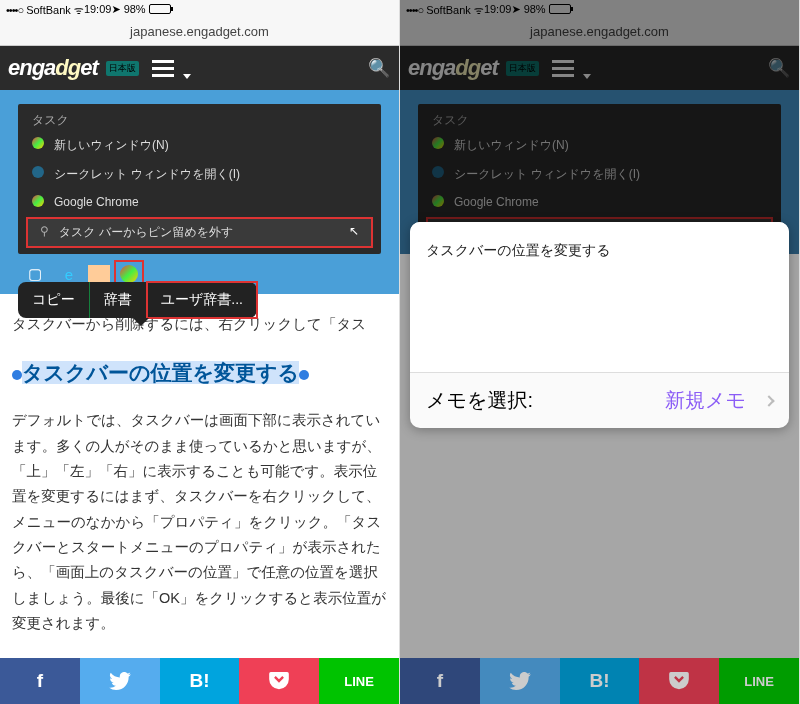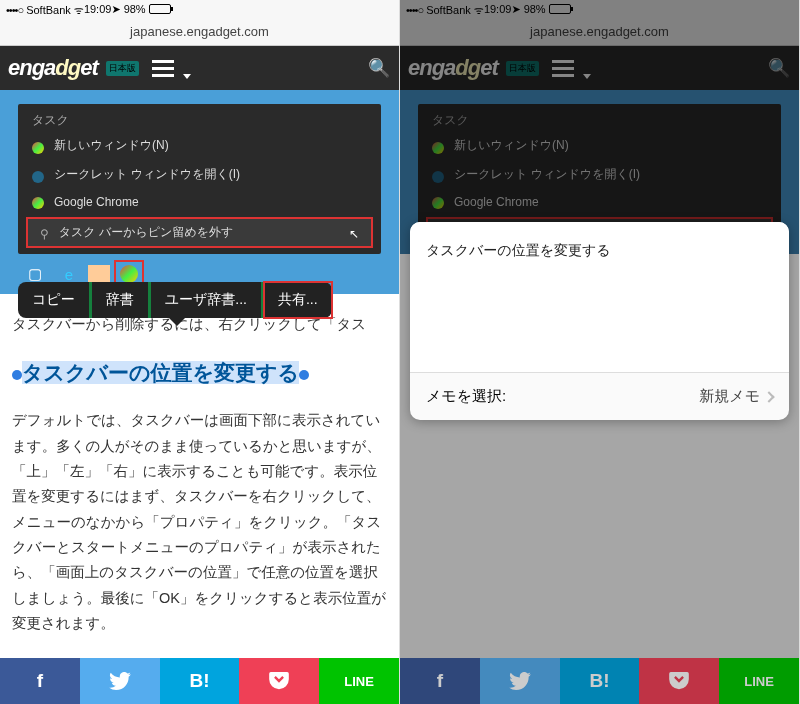--- a/index.html
+++ b/index.html
@@ -17,43 +17,43 @@
 .logo .dg{color:#fef9c3}
 .jp{background:#0f766e;color:#000;font-size:9px;padding:1px 3px;border-radius:2px}
 .hamb{width:45px;height:30px;margin-left:5px;display:flex;flex-direction:column;justify-content:center;gap:4px;position:relative}
 .hamb span{height:3px;background:#fff;width:22px}
 .hamb .tri{position:absolute;right:6px;bottom:4px;width:0;height:0;border-left:4px solid transparent;border-right:4px solid transparent;border-top:5px solid #fff}
 .search{margin-left:auto;font-size:18px;color:#888}
 .content{padding:10px 12px;font-size:14.5px;line-height:1.75;color:#333}
 .winshot{background:#4a9fd8;padding:14px 18px 0;margin-bottom:8px}
 .ctx{background:#2a2a2a;border-radius:2px;padding:6px 0;font-size:12px;color:#ddd}
 .ctx .h{padding:2px 14px;font-size:12px;color:#aaa}
-.ctx .it{padding:6px 14px;display:flex;align-items:flex-end;gap:10px}
+.ctx .it{padding:6px 14px;display:flex;align-items:flex-start;gap:10px}
 .ctx .it.hl{background:#3a3a3a;border:2px solid #d33;margin:2px 8px 0;padding:5px 12px}
 .dot{width:12px;height:12px;border-radius:50%}
 .tbar{display:flex;align-items:center;gap:4px;padding:6px 2px}
 .ticon{width:30px;height:28px;display:flex;align-items:center;justify-content:center;font-size:15px;color:#fff}
 .ticon.hl{border:2px solid #d33}
 .popup{position:absolute;background:#222;border-radius:8px;display:flex;color:#fff;font-size:14px}
-.popup .pi{padding:9px 14px;border-right:3px solid #15803d}
+.popup .pi{padding:9px 14px;border-right:1px solid #15803d}
 .popup .pi:last-child{border:none;outline:2px solid #d33;outline-offset:-1px}
 .popup::after{content:'';position:absolute;bottom:-8px;left:48%;border-left:8px solid transparent;border-right:8px solid transparent;border-top:8px solid #222}
 .sel{background:#cfe3fb}
 .handle{display:inline-block;width:10px;height:10px;background:#2f7de1;border-radius:50%;vertical-align:middle}
 h2.title{color:#059;font-size:21px;font-weight:bold;margin:18px 0 16px}
 .sharebar{position:absolute;bottom:0;left:0;right:0;display:flex;height:46px}
 .sharebar .sb{flex:1;display:flex;align-items:center;justify-content:center;color:#fff;font-weight:bold;font-size:19px}
 .overlay{position:absolute;inset:0;background:rgba(0,0,0,0.35)}
 .sheet{position:absolute;left:10px;right:10px;top:222px;background:#fafafa;border-radius:10px;overflow:hidden;box-shadow:0 2px 12px rgba(0,0,0,.3)}
 .sheet .sh{display:flex;justify-content:space-between;padding:12px 14px;font-size:16px;border-bottom:1px solid #ddd}
 .sheet .sh .c{color:#e2a100}
 .sheet .sh .s{color:#e2a100;font-weight:bold;border:2px solid #d33;padding:2px 8px;margin:-3px -4px}
 .sheet .body{padding:20px 16px;min-height:150px;font-size:14px;color:#222;background:#fff}
-.sheet .ft{display:flex;justify-content:space-between;align-items:center;padding:14px 16px;border-top:1px solid #ddd;font-size:15px}
-.sheet .ft .r{color:#404040;display:flex;align-items:center;gap:5px}
+.sheet .ft{display:flex;justify-content:space-between;align-items:center;padding:14px 16px;border-top:1px solid #ddd;font-size:20px}
+.sheet .ft .r{color:#8b5cf6;display:flex;align-items:center;gap:19px}
 .chev{width:8px;height:8px;border-top:2px solid #bbb;border-right:2px solid #bbb;transform:rotate(45deg)}
 .dim{filter:brightness(.8)}
 </style>
 </head>
 <body>
 
 <div class="screen">
   <div class="status">
     <div><span class="dots">••••○</span> <span>SoftBank</span> <span>ᯤ</span></div>
     <div>19:09</div>
@@ -112,21 +112,20 @@
   <div class="content">
     <div>タスクバーから削除するには、右クリックして「タス</div>
     <h2 class="title"><span class="handle"></span><span class="sel">タスクバーの位置を変更する</span><span class="handle"></span></h2>
     <div>デフォルトでは、タスクバーは画面下部に表示されています。多くの人がそのまま使っているかと思いますが、「上」「左」「右」に表示することも可能です。表示位置を変更するにはまず、タスクバーを右クリックして、メニューのなかから「プロパティ」をクリック。「タスクバーとスタートメニューのプロパティ」が表示されたら、「画面上のタスクバーの位置」で任意の位置を選択しましょう。最後に「OK」をクリックすると表示位置が変更されます。</div>
   </div>
 
   <div class="popup" style="top:282px;left:18px">
     <div class="pi">コピー</div>
     <div class="pi">辞書</div>
     <div class="pi">ユーザ辞書...</div>
-    <div class="pi">共有...</div>
   </div>
 
   <div class="sharebar">
     <div class="sb" style="background:#3b5998">f</div>
     <div class="sb" style="background:#55acee">
         <svg width="22" height="18" viewBox="0 0 24 20" fill="#fff">
           <path d="M24 2.4a9.8 9.8 0 01-2.8.8 4.9 4.9 0 002.2-2.7 9.9 9.9 0 01-3.1 1.2 4.9 4.9 0 00-8.4 4.5A14 14 0 011.7.9a4.9 4.9 0 001.5 6.6 4.9 4.9 0 01-2.2-.6v.1a4.9 4.9 0 004 4.8 5 5 0 01-2.2.1 4.9 4.9 0 004.6 3.4A9.9 9.9 0 010 17.5 14 14 0 007.6 20c9 0 14-7.5 14-14v-.6A10 10 0 0024 2.4z"></path>
         </svg>
       </div>
     <div class="sb" style="background:#00a4de">B!</div>

